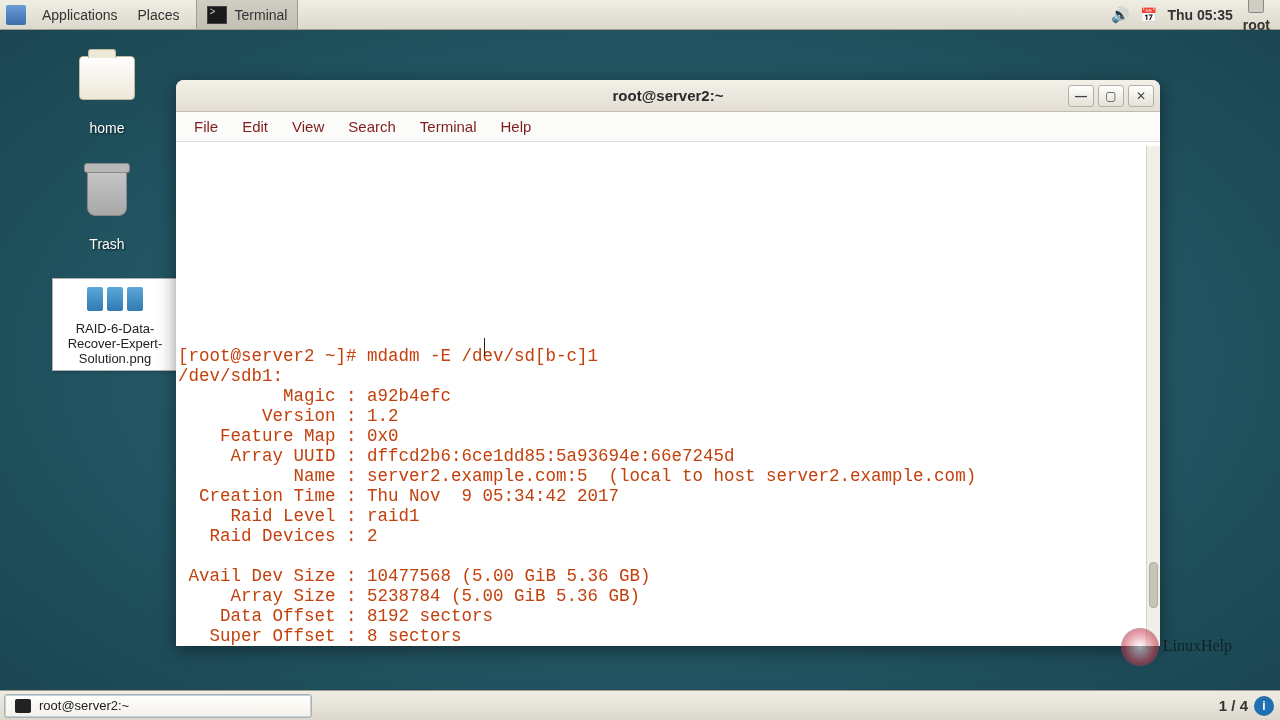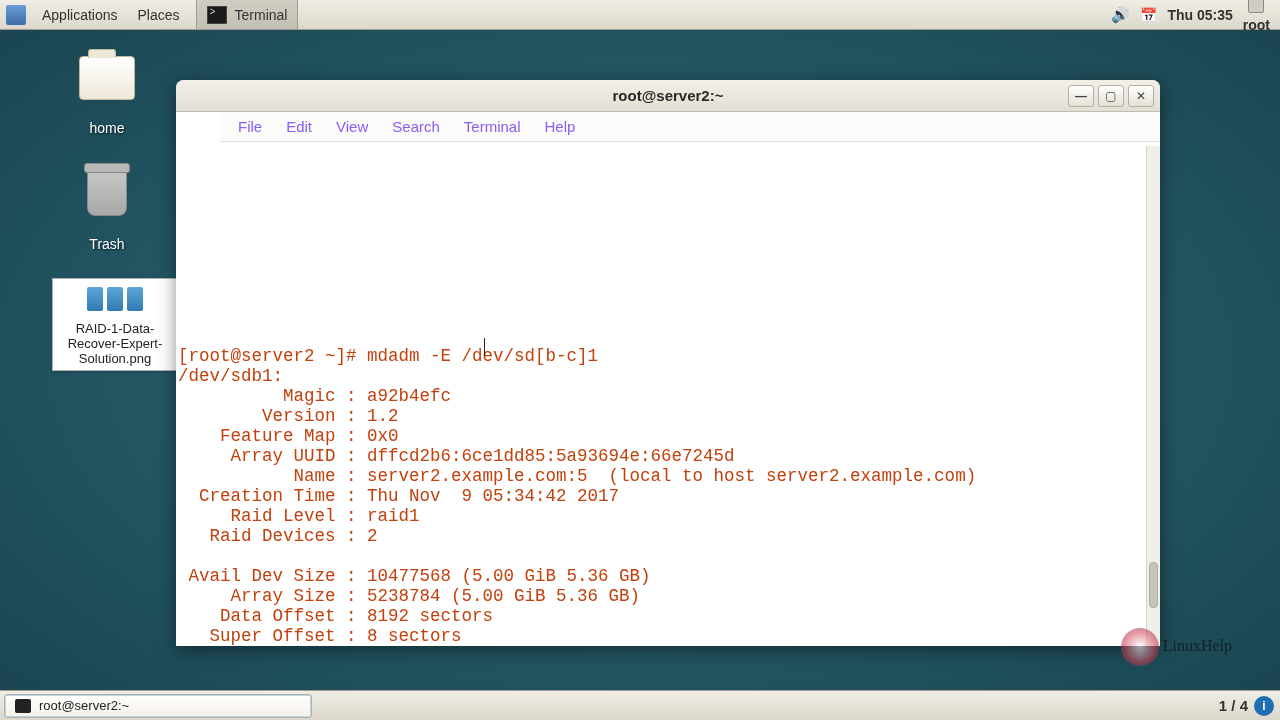--- a/index.html
+++ b/index.html
@@ -112,21 +112,21 @@
 .win-btn {
   width: 26px; height: 22px; border: 1px solid #b4b0a5;
   background: linear-gradient(#fff,#e4e0d6); border-radius: 3px;
   display: flex; align-items: center; justify-content: center;
   font-size: 12px; color: #444;
 }
 .menubar {
   height: 32px; background: #fbfbf9;
   border-bottom: 1px solid #ddd;
   display: flex; align-items: center; padding: 0 6px;
-  font-size: 15px; color: #8b5cf6; margin-left: 44px;
+  font-size: 15px; color: #7f1d1d;
 }
 .menubar span { padding: 4px 12px; }
 .term-body {
   flex: 1; background: #fff; position: relative;
   font-family: "Liberation Mono","DejaVu Sans Mono",monospace;
   font-size: 17.5px; color: #c2410c;
   padding: 4px 2px 0 2px;
   white-space: pre;
   line-height: 20px;
 }
@@ -212,21 +212,21 @@
 <div class="desktop-icon" style="left:52px; top:168px;">
   <div class="trash-shape"></div>
   <div class="label">Trash</div>
 </div>
 <div class="icon-raid">
   <div class="thumb">
     <div class="disk"></div>
       <div class="disk"></div>
       <div class="disk"></div>
   </div>
-  <div>RAID-1-Data-Recover-Expert-Solution.png</div>
+  <div>RAID-6-Data-Recover-Expert-Solution.png</div>
 </div>
 
 <div class="term-window">
   <div class="titlebar">
     <span>root@server2:~</span>
     <div class="win-controls">
       <div class="win-btn">—</div>
       <div class="win-btn">▢</div>
       <div class="win-btn">✕</div>
     </div>

